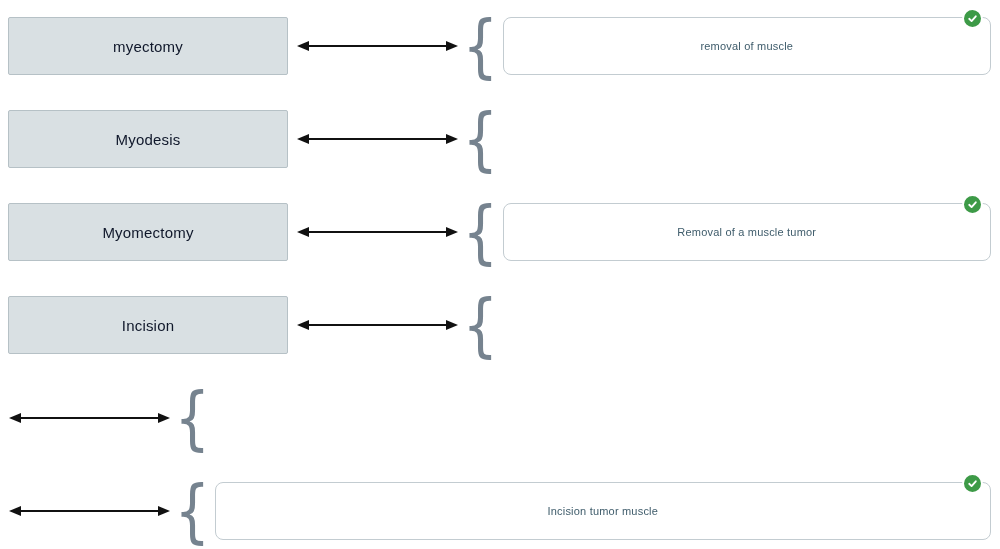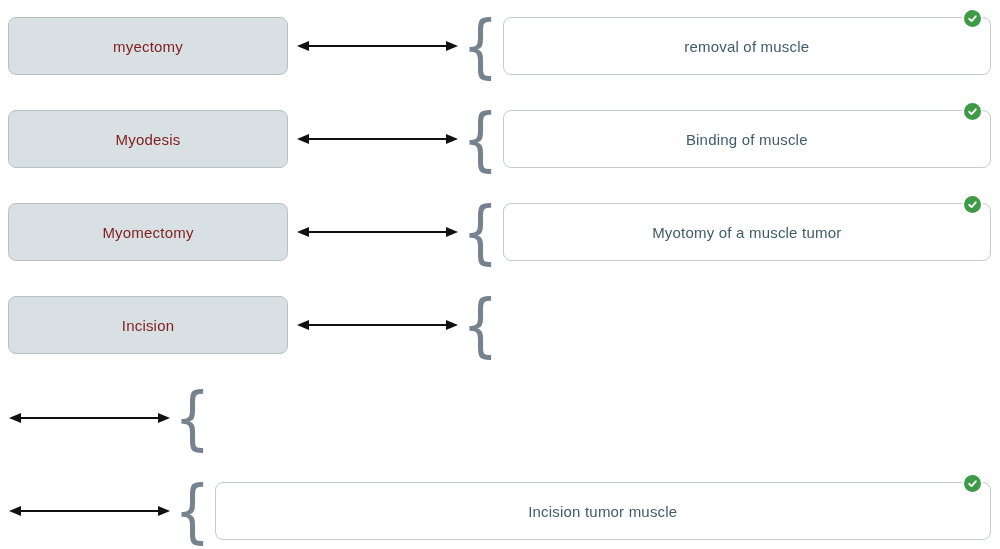--- a/index.html
+++ b/index.html
@@ -23,25 +23,25 @@
     align-items: center;
     height: 58px;
   }
   .term-box {
     margin-left: 8px;
     width: 280px;
     height: 58px;
     box-sizing: border-box;
     background: #d9e0e3;
     border: 1px solid #b6c1c6;
-    border-radius: 8px;
-    display: flex;
-    align-items: center;
-    justify-content: center;
-    color: #7f1d1d;
+    border-radius: 2px;
+    display: flex;
+    align-items: center;
+    justify-content: center;
+    color: #0f172a;
     font-size: 15px;
     letter-spacing: 0.2px;
     cursor: pointer;
   }
   .arrow {
     margin-left: 9px;
     flex: 0 0 auto;
     display: block;
   }
   .brace {
@@ -68,21 +68,21 @@
     width: 100%;
     height: 100%;
     box-sizing: border-box;
     background: #ffffff;
     border: 1px solid #c3ccd1;
     border-radius: 8px;
     display: flex;
     align-items: center;
     justify-content: center;
     color: #3f5c6b;
-    font-size: 15px;
+    font-size: 11px;
     letter-spacing: 0.2px;
     cursor: pointer;
   }
   .badge {
     position: absolute;
     top: -9px;
     right: 8px;
     width: 21px;
     height: 21px;
     box-sizing: border-box;
@@ -125,45 +125,35 @@
   <div class="row">
     <div class="term-box">
       <span>Myodesis</span>
     </div>
     <svg class="arrow" width="161" height="16" viewBox="0 0 161 16">
       <line x1="10" y1="8" x2="151" y2="8" stroke="#111111" stroke-width="2"></line>
       <polygon points="0,8 12,3 12,13" fill="#111111"></polygon>
       <polygon points="161,8 149,3 149,13" fill="#111111"></polygon>
     </svg>
     <span class="brace">{</span>
+  </div>
+
+  <div class="row">
+    <div class="term-box">
+      <span>Myomectomy</span>
+    </div>
+    <svg class="arrow" width="161" height="16" viewBox="0 0 161 16">
+      <line x1="10" y1="8" x2="151" y2="8" stroke="#111111" stroke-width="2"></line>
+      <polygon points="0,8 12,3 12,13" fill="#111111"></polygon>
+      <polygon points="161,8 149,3 149,13" fill="#111111"></polygon>
+    </svg>
+    <span class="brace">{</span>
     <div class="def-wrap">
       <div class="def-box">
-        <span>Binding of muscle</span>
-      </div>
-      <span class="badge">
-        <svg width="11" height="11" viewBox="0 0 12 12">
-            <path d="M2.4 6.3 L5 8.8 L9.6 3.6" fill="none" stroke="#ffffff" stroke-width="2" stroke-linecap="round" stroke-linejoin="round"></path>
-          </svg>
-      </span>
-    </div>
-  </div>
-
-  <div class="row">
-    <div class="term-box">
-      <span>Myomectomy</span>
-    </div>
-    <svg class="arrow" width="161" height="16" viewBox="0 0 161 16">
-      <line x1="10" y1="8" x2="151" y2="8" stroke="#111111" stroke-width="2"></line>
-      <polygon points="0,8 12,3 12,13" fill="#111111"></polygon>
-      <polygon points="161,8 149,3 149,13" fill="#111111"></polygon>
-    </svg>
-    <span class="brace">{</span>
-    <div class="def-wrap">
-      <div class="def-box">
-        <span>Myotomy of a muscle tumor</span>
+        <span>Removal of a muscle tumor</span>
       </div>
       <span class="badge">
         <svg width="11" height="11" viewBox="0 0 12 12">
             <path d="M2.4 6.3 L5 8.8 L9.6 3.6" fill="none" stroke="#ffffff" stroke-width="2" stroke-linecap="round" stroke-linejoin="round"></path>
           </svg>
       </span>
     </div>
   </div>
 
   <div class="row">

